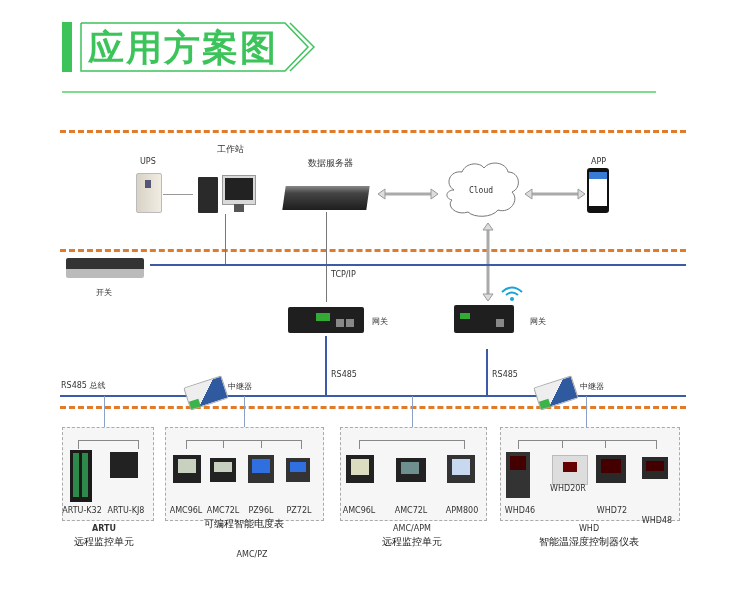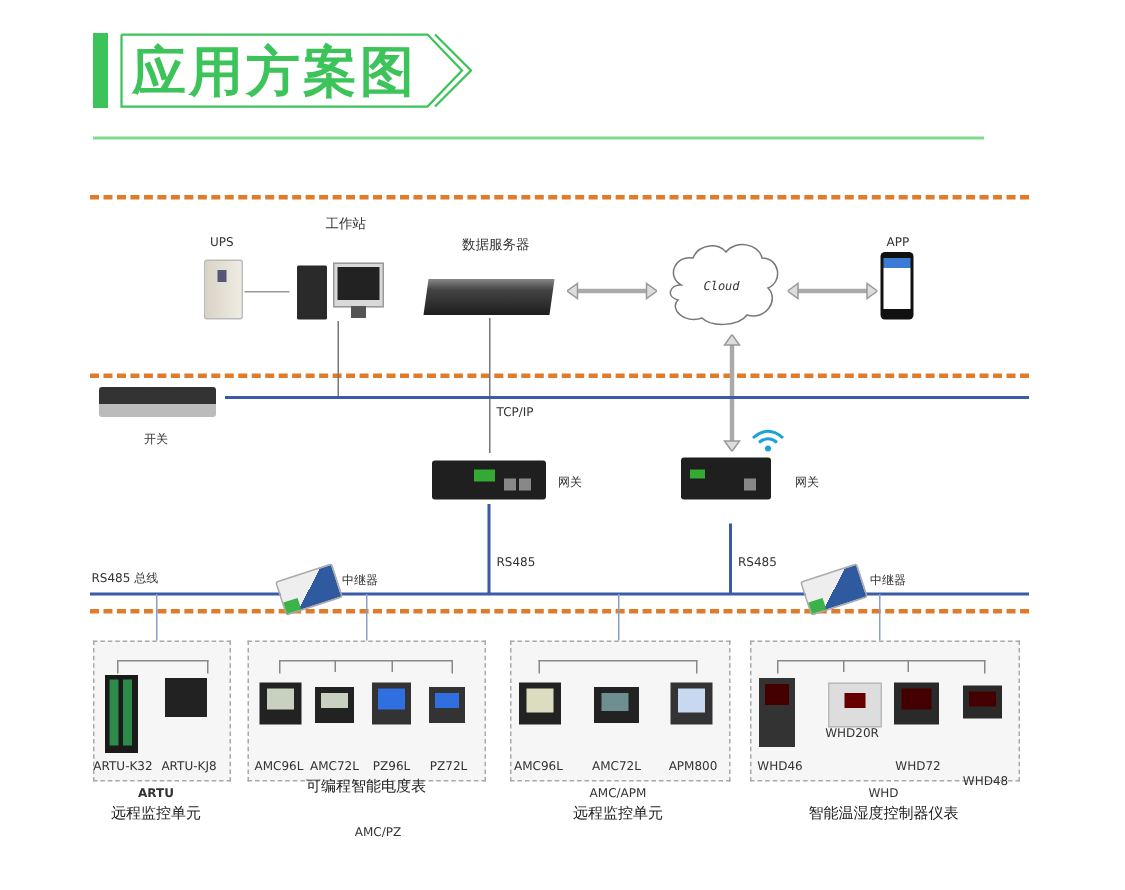--- a/index.html
+++ b/index.html
@@ -55,21 +55,21 @@
 <div class="abs vline" style="left:326px;top:212px;height:90px;"></div>
 
 <svg class="abs" style="left:378px;top:188px;" width="60" height="12">
   <line x1="6" y1="6" x2="54" y2="6" stroke="#aaa" stroke-width="3"></line>
   <polygon points="0,6 7,1 7,11" fill="#ddd" stroke="#999"></polygon>
   <polygon points="60,6 53,1 53,11" fill="#ddd" stroke="#999"></polygon>
 </svg>
 <svg class="abs" style="left:440px;top:160px;" width="82" height="60">
   <path d="M14,30 C4,24 10,10 22,12 C26,2 40,2 44,8 C50,0 66,2 68,12 C80,12 82,28 72,32 C80,40 70,54 58,50 C52,58 34,58 28,52 C16,56 6,46 12,40 C4,38 6,30 14,30 Z" fill="#fff" stroke="#777" stroke-width="1"></path>
 </svg>
-<div class="lbl lbl-c" style="left:481px;top:186px;font-family:'DejaVu Sans Mono',monospace;font-style:italic;">Cloud</div>
+<div class="lbl lbl-c" style="left:481px;top:186px;font-family:'DejaVu Sans Mono',monospace;">Cloud</div>
 <svg class="abs" style="left:525px;top:188px;" width="60" height="12">
   <line x1="6" y1="6" x2="54" y2="6" stroke="#aaa" stroke-width="3"></line>
   <polygon points="0,6 7,1 7,11" fill="#ddd" stroke="#999"></polygon>
   <polygon points="60,6 53,1 53,11" fill="#ddd" stroke="#999"></polygon>
 </svg>
 <div class="lbl" style="left:591px;top:157px;">APP</div>
 <div class="dev" style="left:587px;top:168px;width:22px;height:45px;background:#111;border-radius:3px;">
   <div style="position:absolute;left:2px;top:4px;width:18px;height:34px;background:linear-gradient(180deg,#3a7bd5 0 20%,#fff 20%);"></div>
 </div>
 <svg class="abs" style="left:482px;top:223px;" width="12" height="78">

